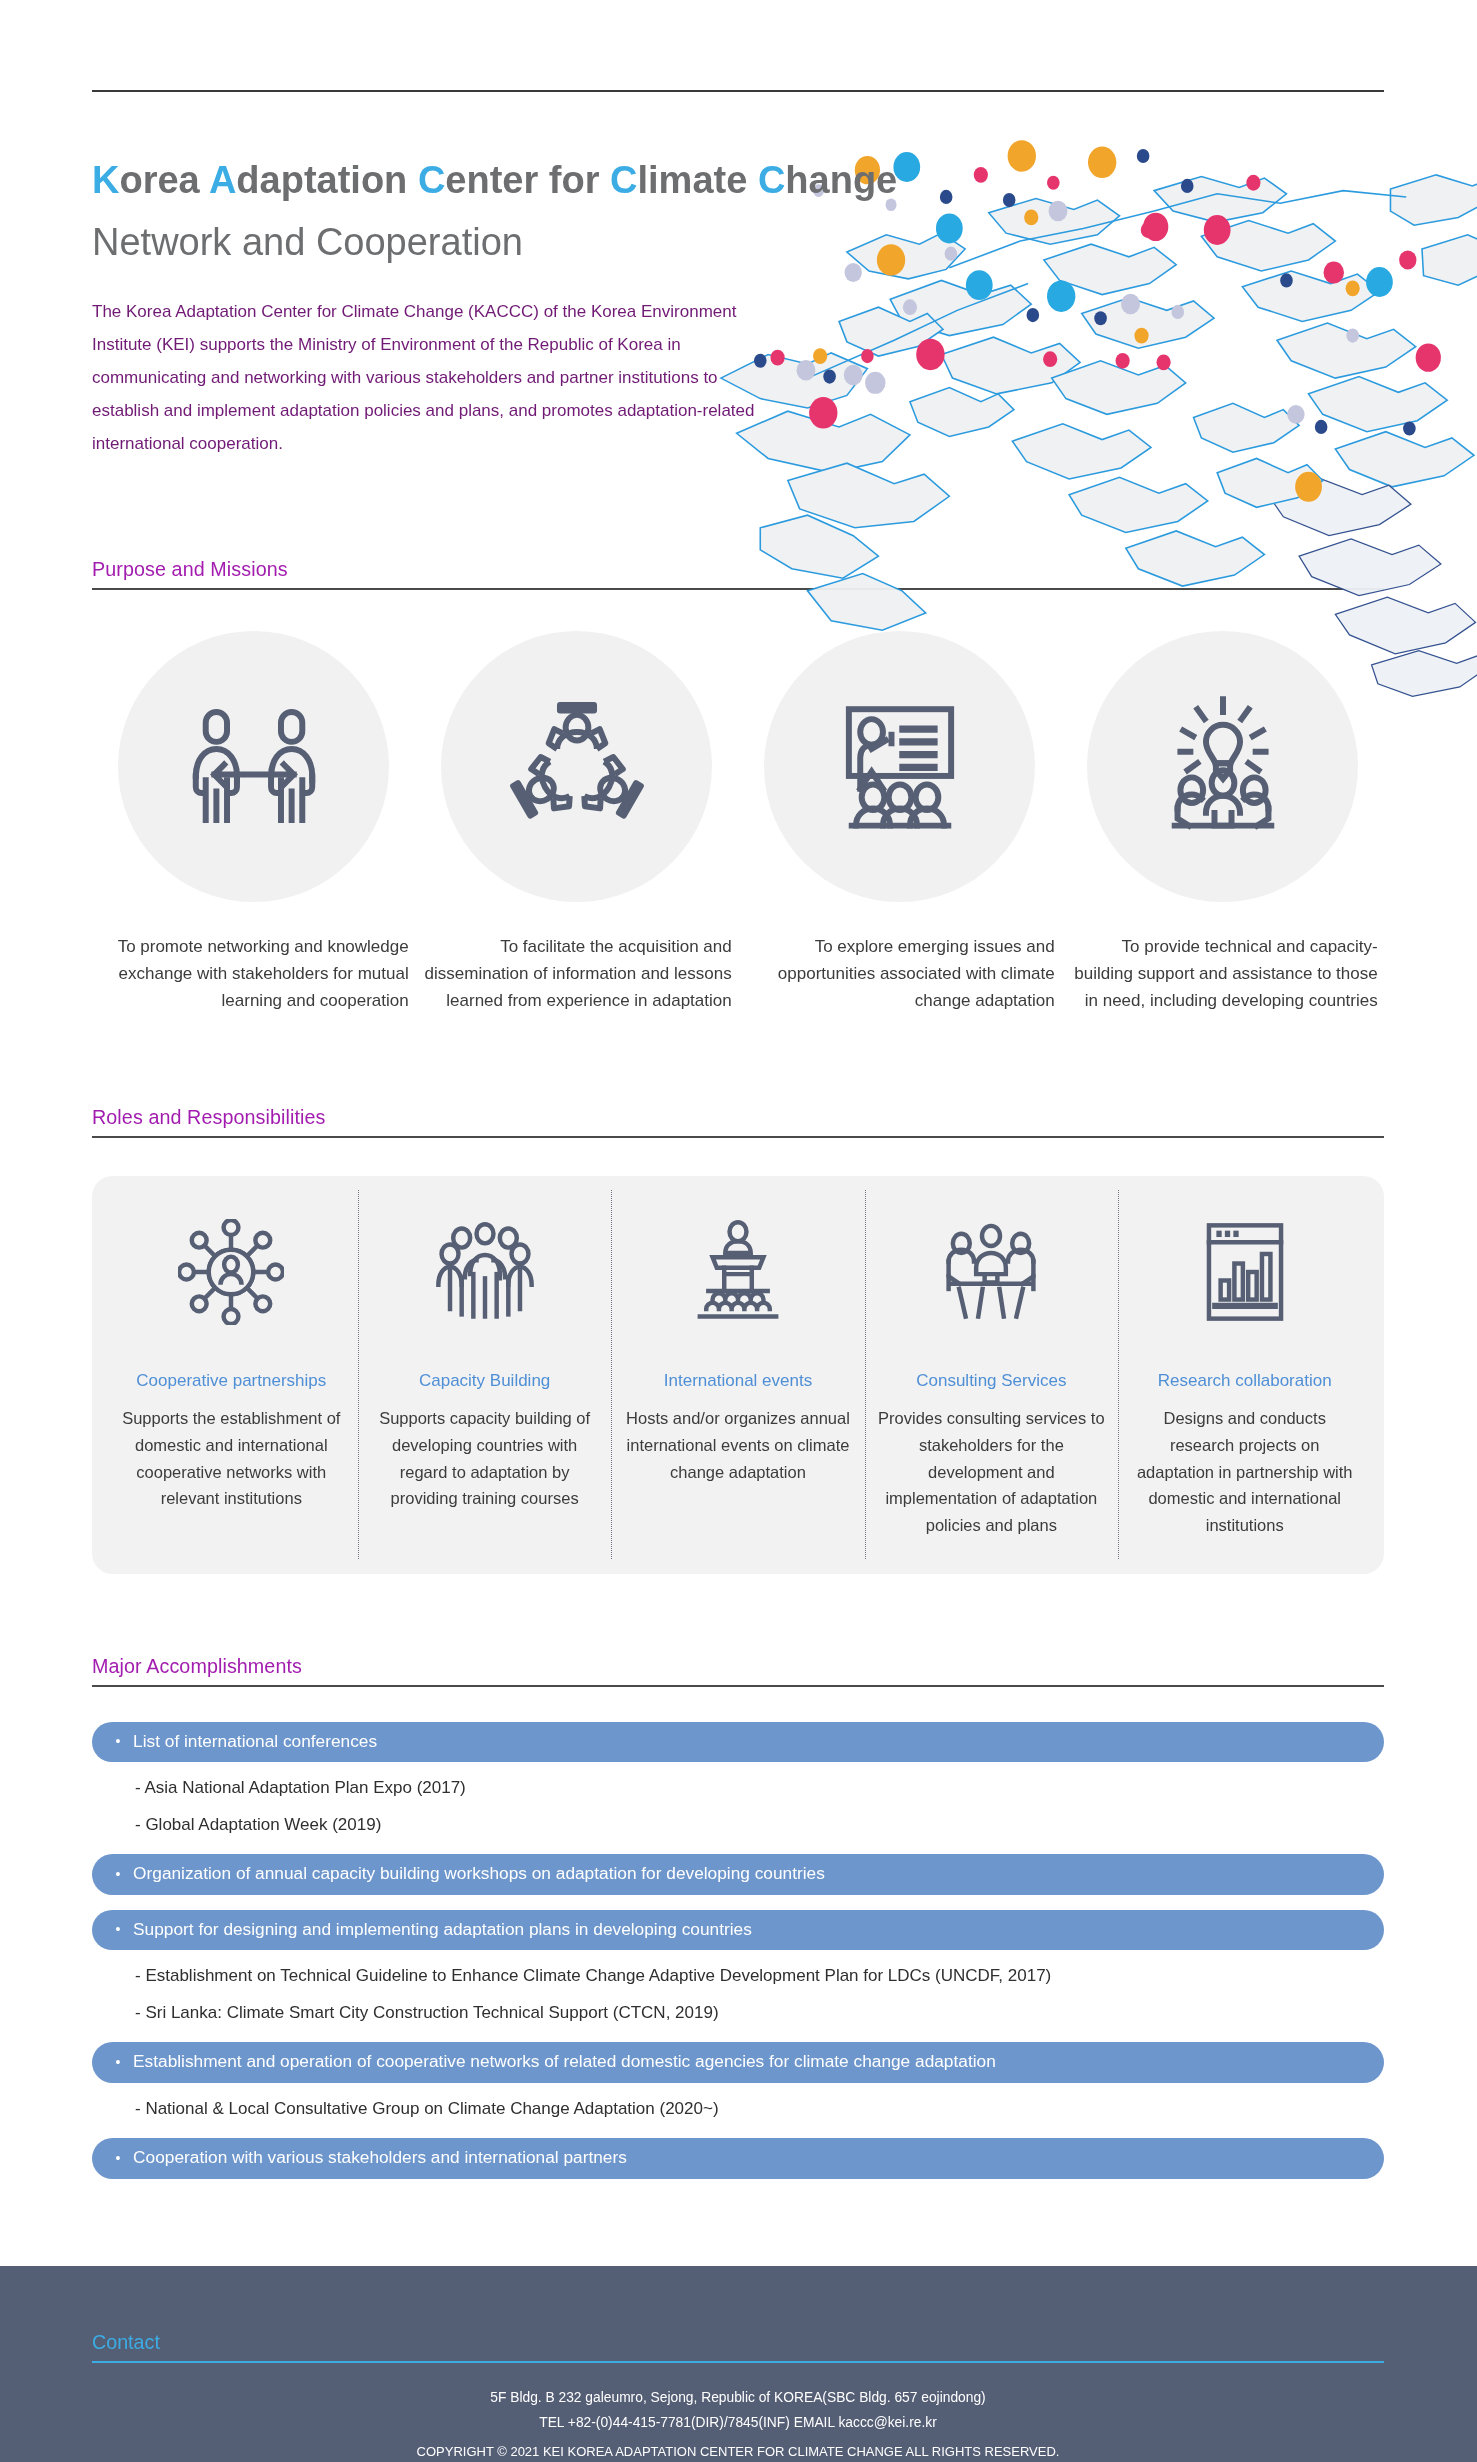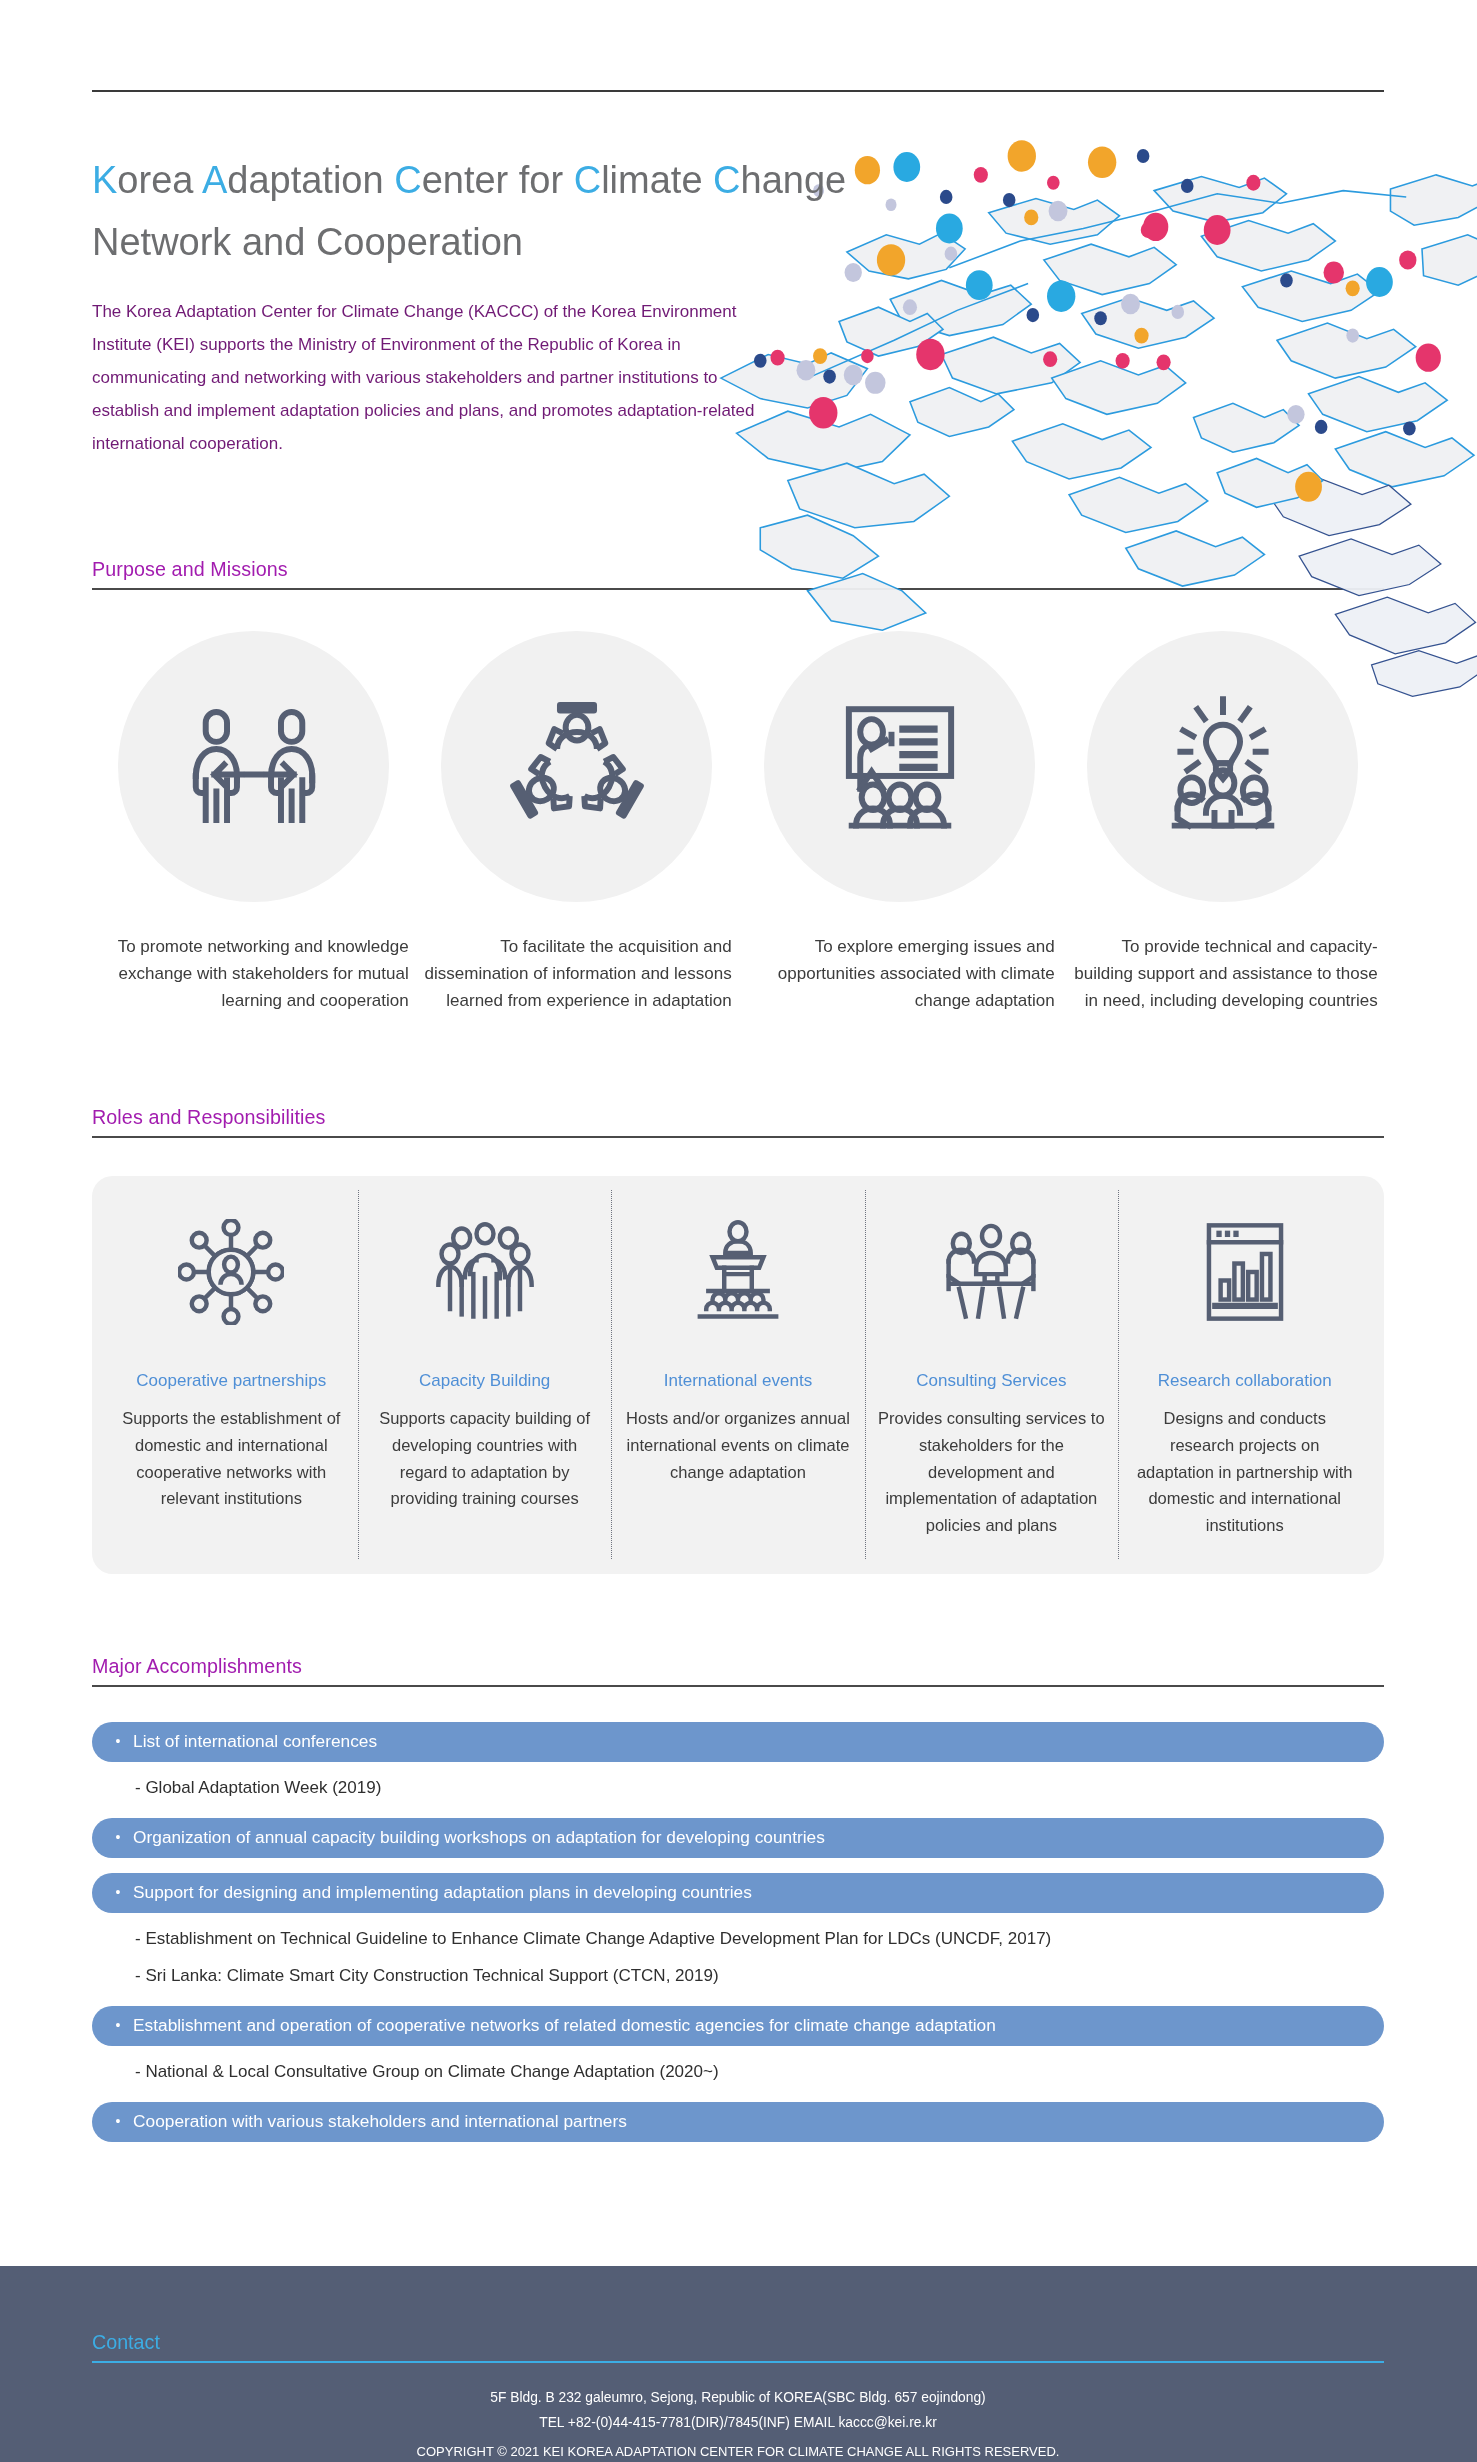--- a/index.html
+++ b/index.html
@@ -16,21 +16,21 @@
   .top-rule {
     position: absolute;
     left: 92px; top: 90px;
     width: 1292px; height: 2.4px;
     background: #3a3a3a;
   }
 
   
   .header { position: absolute; left: 92px; top: 158px; width: 709px; z-index: 5; }
   .title-line1 {
-    font-size: 38px; color: #6d6e70; font-weight: 400;
+    font-size: 38px; color: #6d6e70; font-weight: 700;
     letter-spacing: 0px; line-height: 1.18; white-space: nowrap;
   }
   .title-line1 .cap { color: #3cade4; }
   .title-line2 {
     font-size: 38px; color: #6d6e70; font-weight: 400;
     line-height: 1.18; margin-top: 17px; white-space: nowrap;
   }
   .intro {
     margin-top: 30px;
     font-size: 17px; line-height: 1.95; color: #701a75;
@@ -487,20 +487,21 @@
   <div class="section" style="top:1655px;">
     <div class="sec-head">Major Accomplishments</div>
     <div class="sec-rule"></div>
 
     <div class="acc-list">
 
       <div class="acc-pill">
         <span class="dot">•</span>
         <span>List of international conferences</span>
       </div>
+      <div class="acc-sub">- Asia National Adaptation Plan Expo (2017)</div>
       <div class="acc-sub">- Global Adaptation Week (2019)</div>
       <div class="acc-gap-sm"></div>
 
       <div class="acc-pill">
         <span class="dot">•</span>
         <span>Organization of annual capacity building workshops on adaptation for developing countries</span>
       </div>
       <div class="acc-gap-xs"></div>
 
       <div class="acc-pill">

